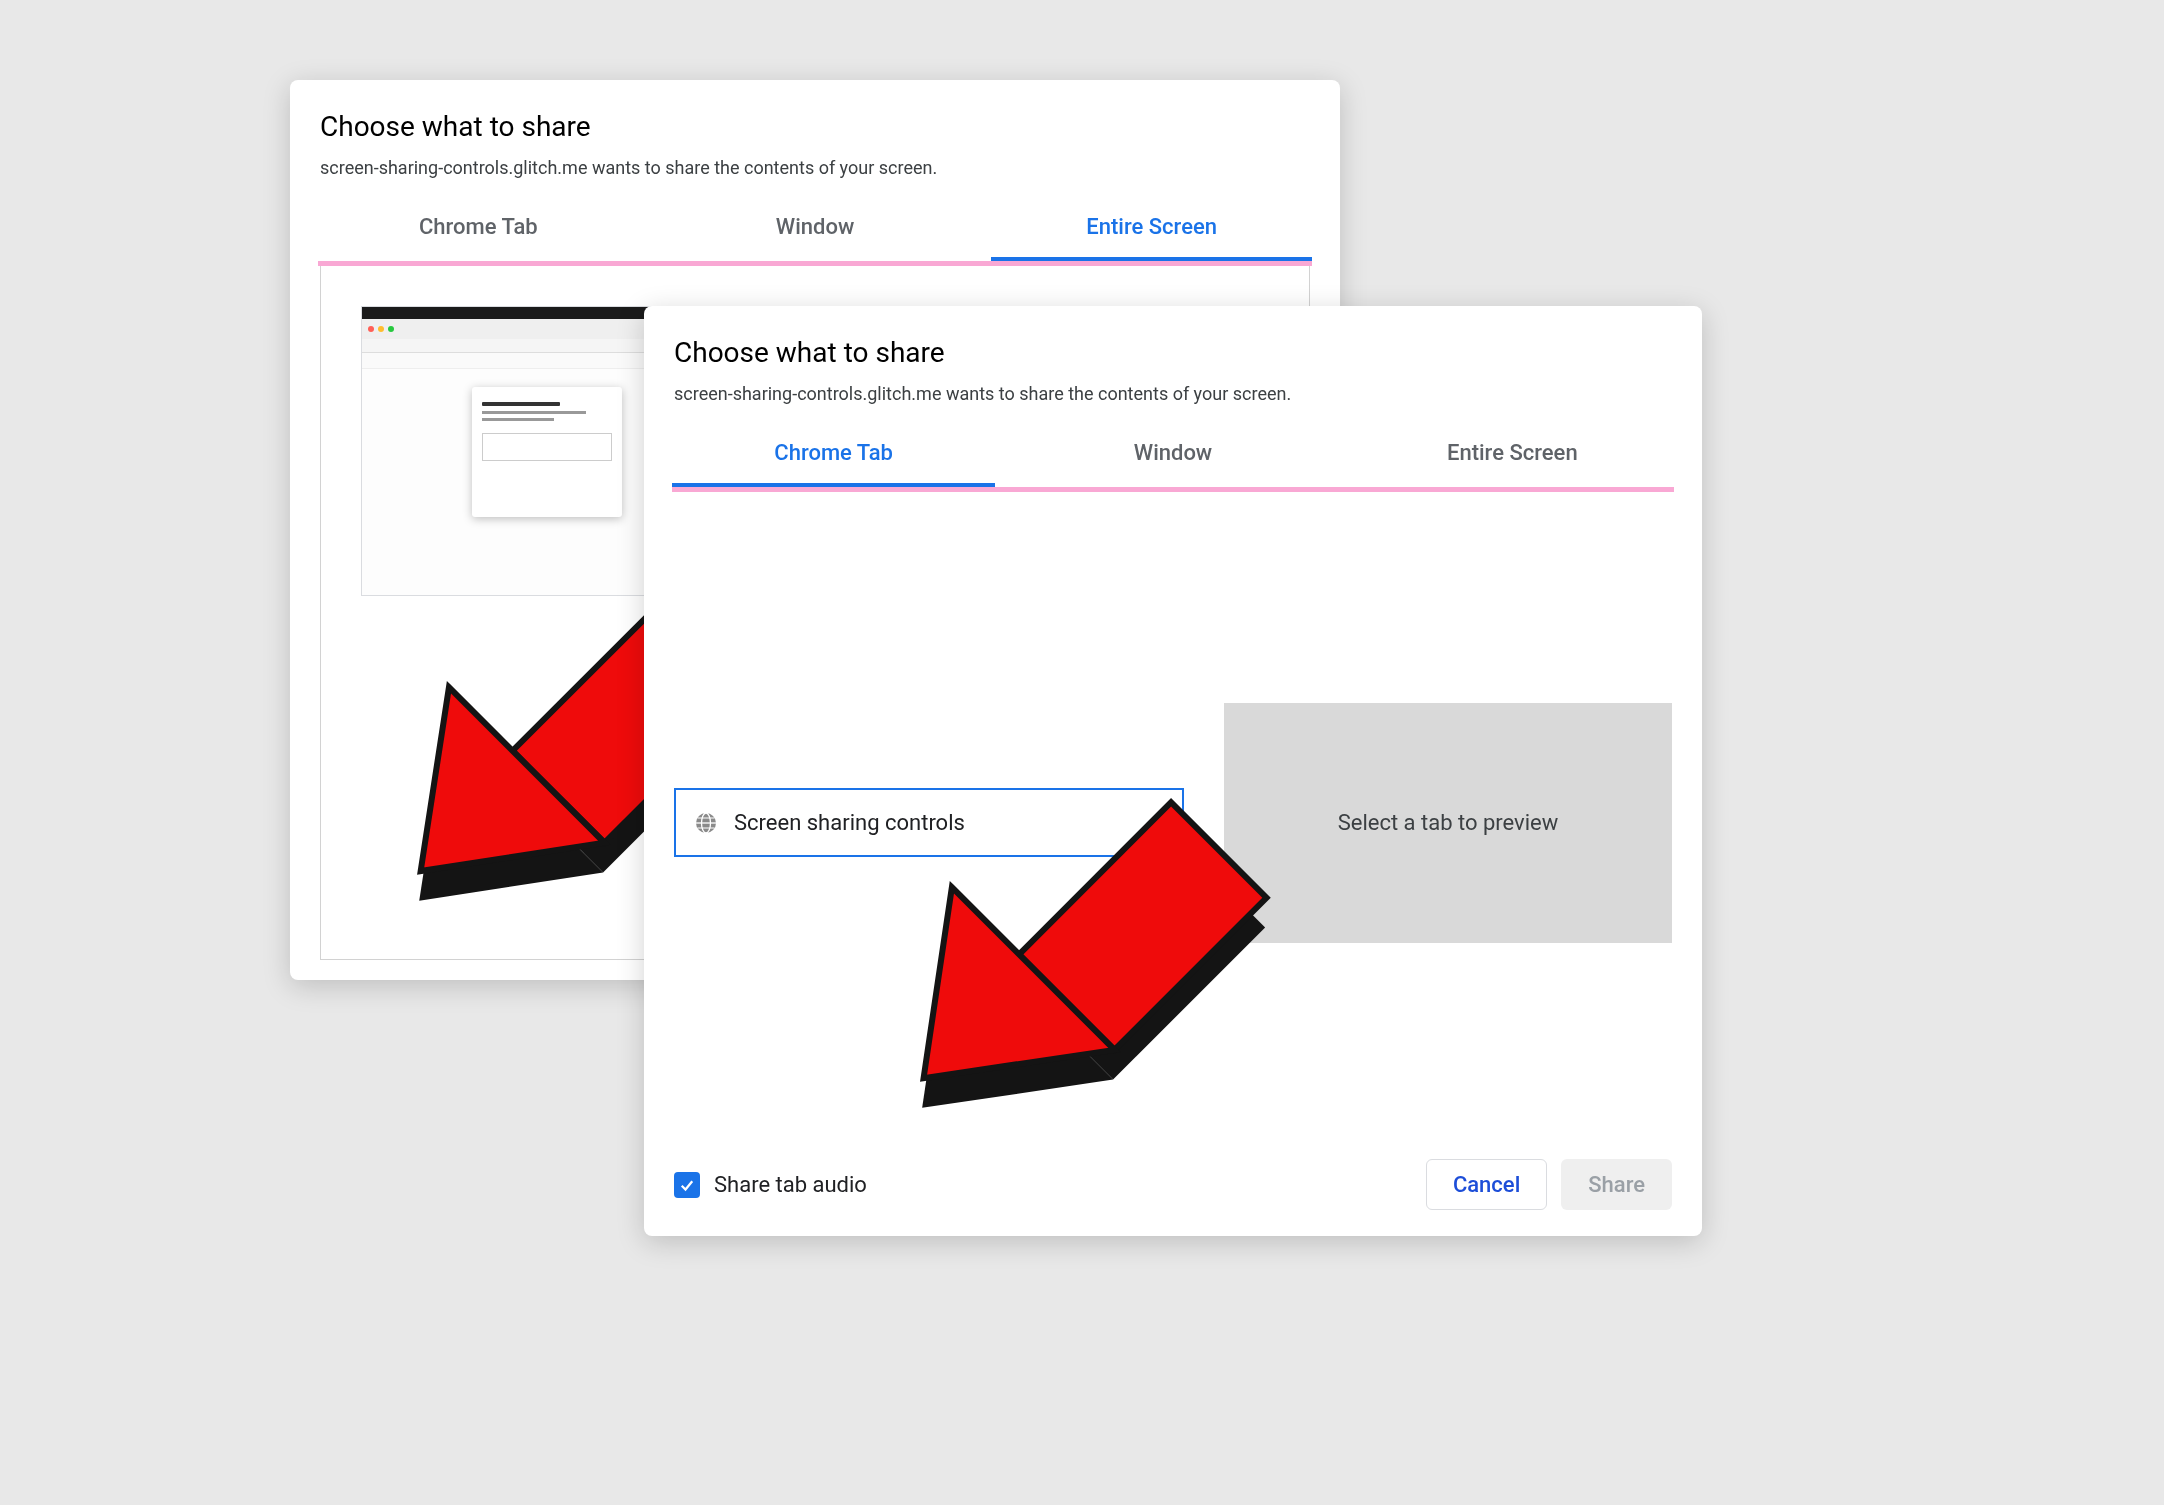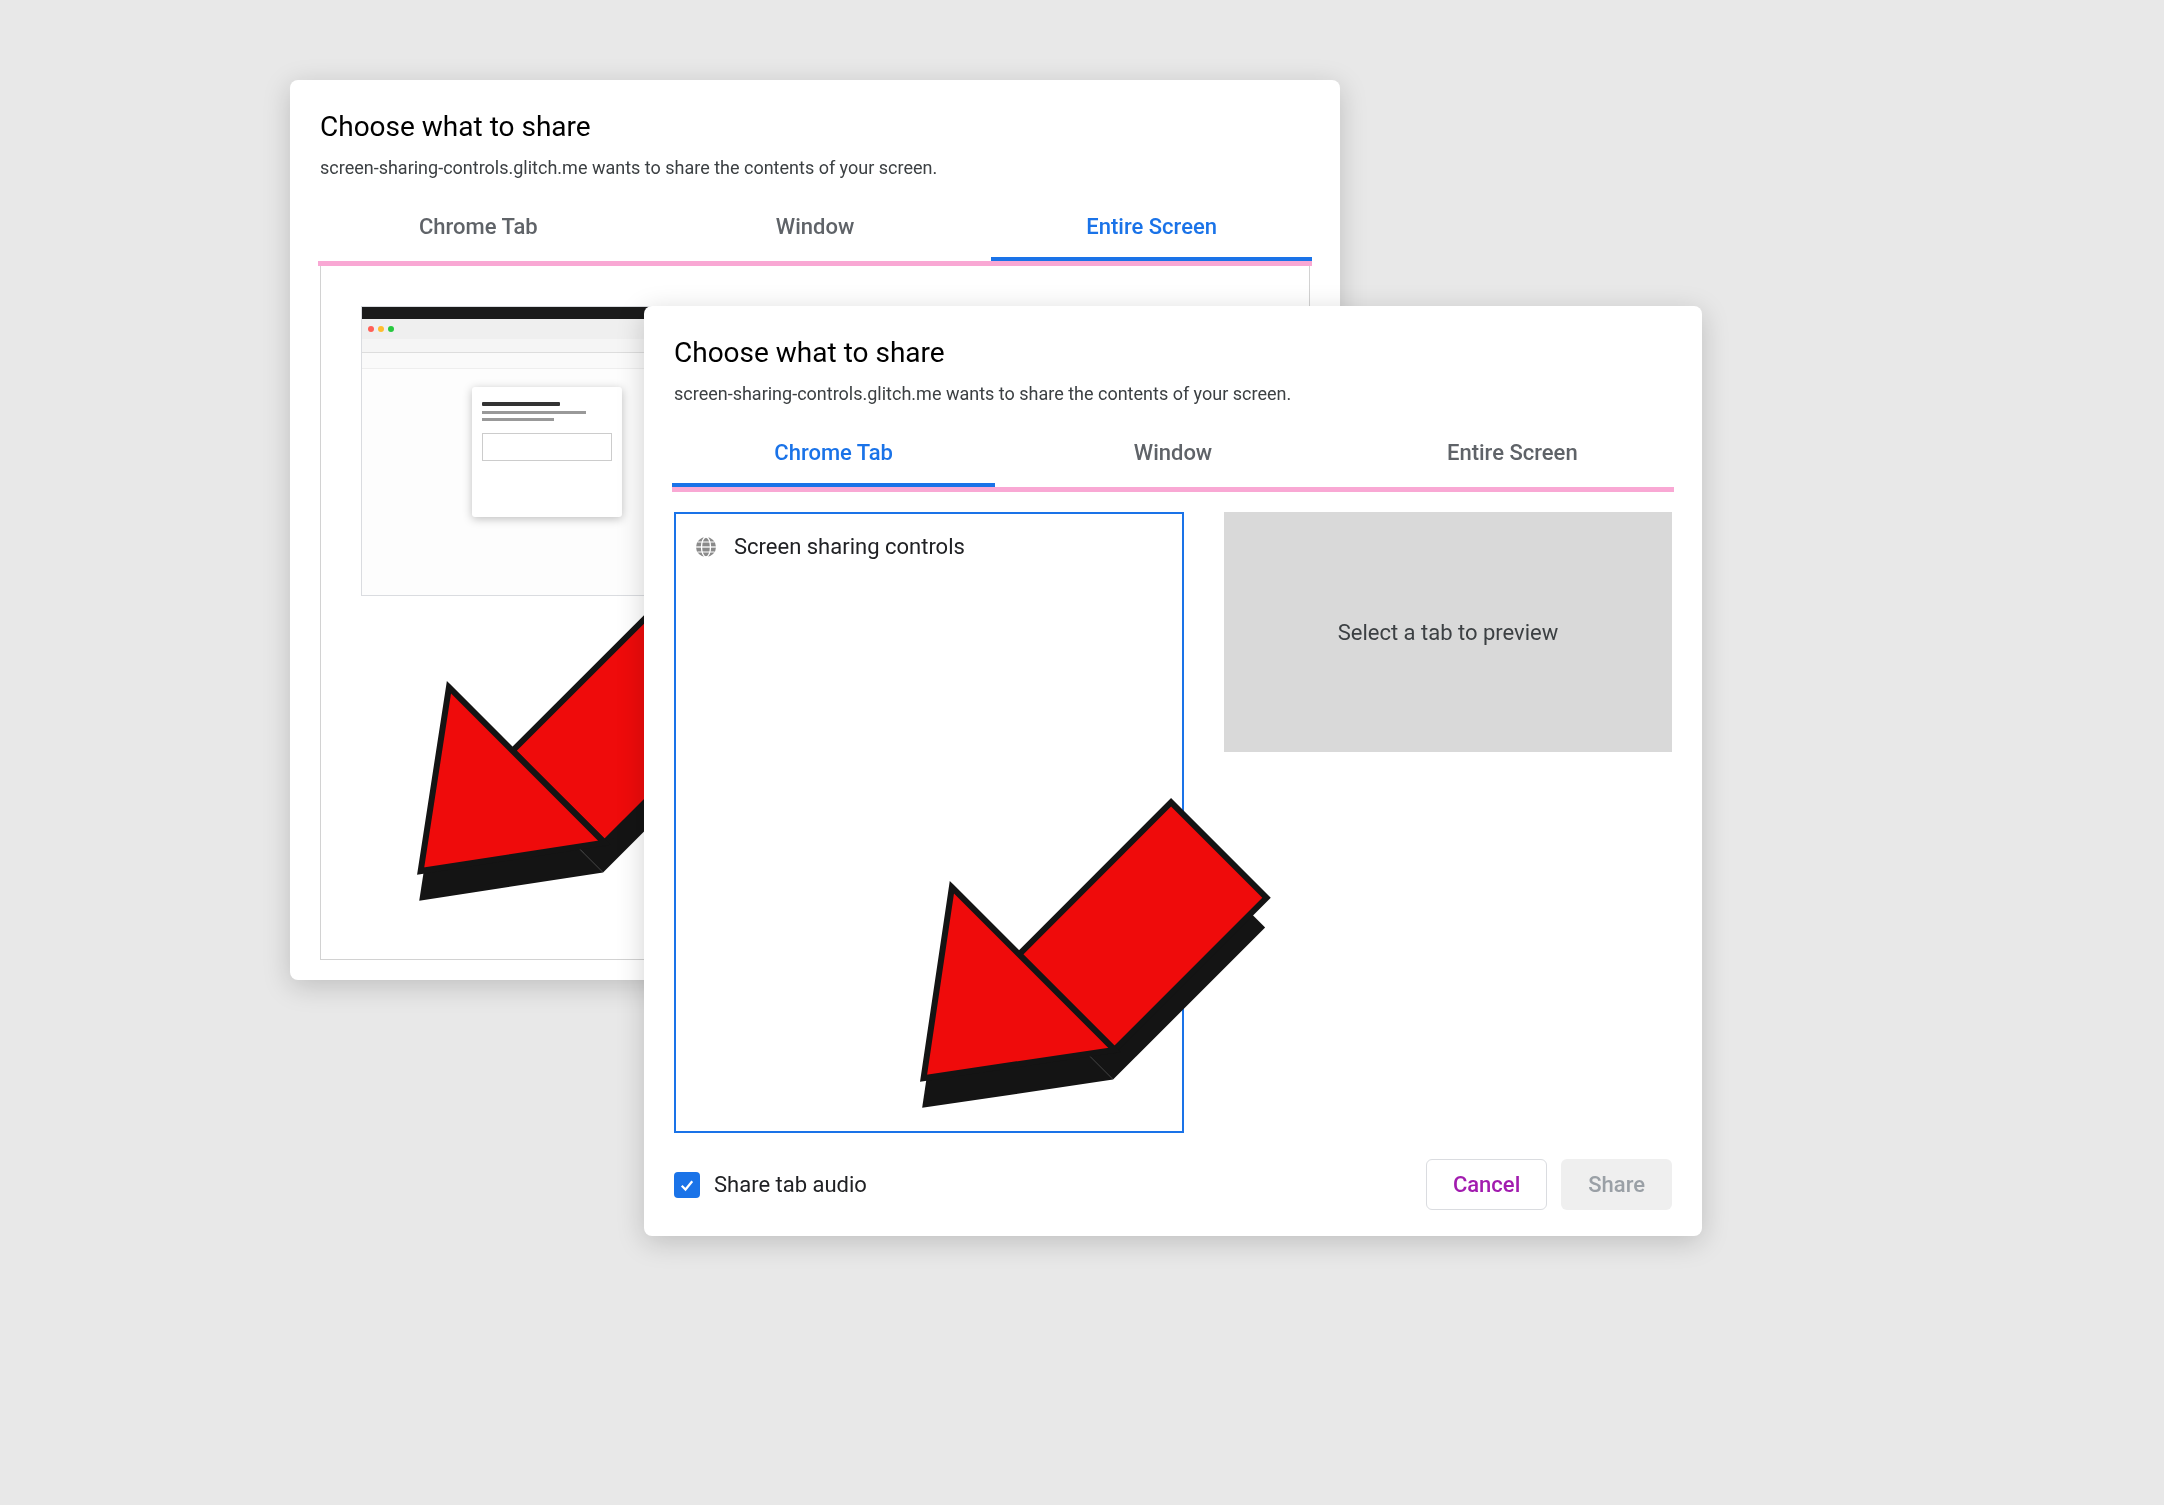--- a/index.html
+++ b/index.html
@@ -115,20 +115,21 @@
     width: 1058px;
     height: 930px;
     padding: 30px 30px 26px 30px;
   }
 
   .front-content {
     flex: 1;
     display: flex;
     gap: 40px;
     padding-top: 20px;
+    align-items: center;
   }
   .tab-list {
     flex: 1;
     border: 2px solid #1a73e8;
     padding: 16px 16px;
     overflow: hidden;
   }
   .tab-item {
     display: flex;
     align-items: center;
@@ -178,21 +179,21 @@
   .footer-space { flex:1; }
   .btn {
     font-size: 22px;
     padding: 12px 26px;
     border-radius: 6px;
     cursor: pointer;
     border: 1px solid transparent;
     font-weight:500;
   }
   .btn-cancel {
-    color:#a21caf;
+    color:#1d4ed8;
     background:#fff;
     border-color:#dadce0;
     margin-right:14px;
   }
   .btn-share {
     background:#efefef;
     color:#9aa0a6;
   }
 
   

